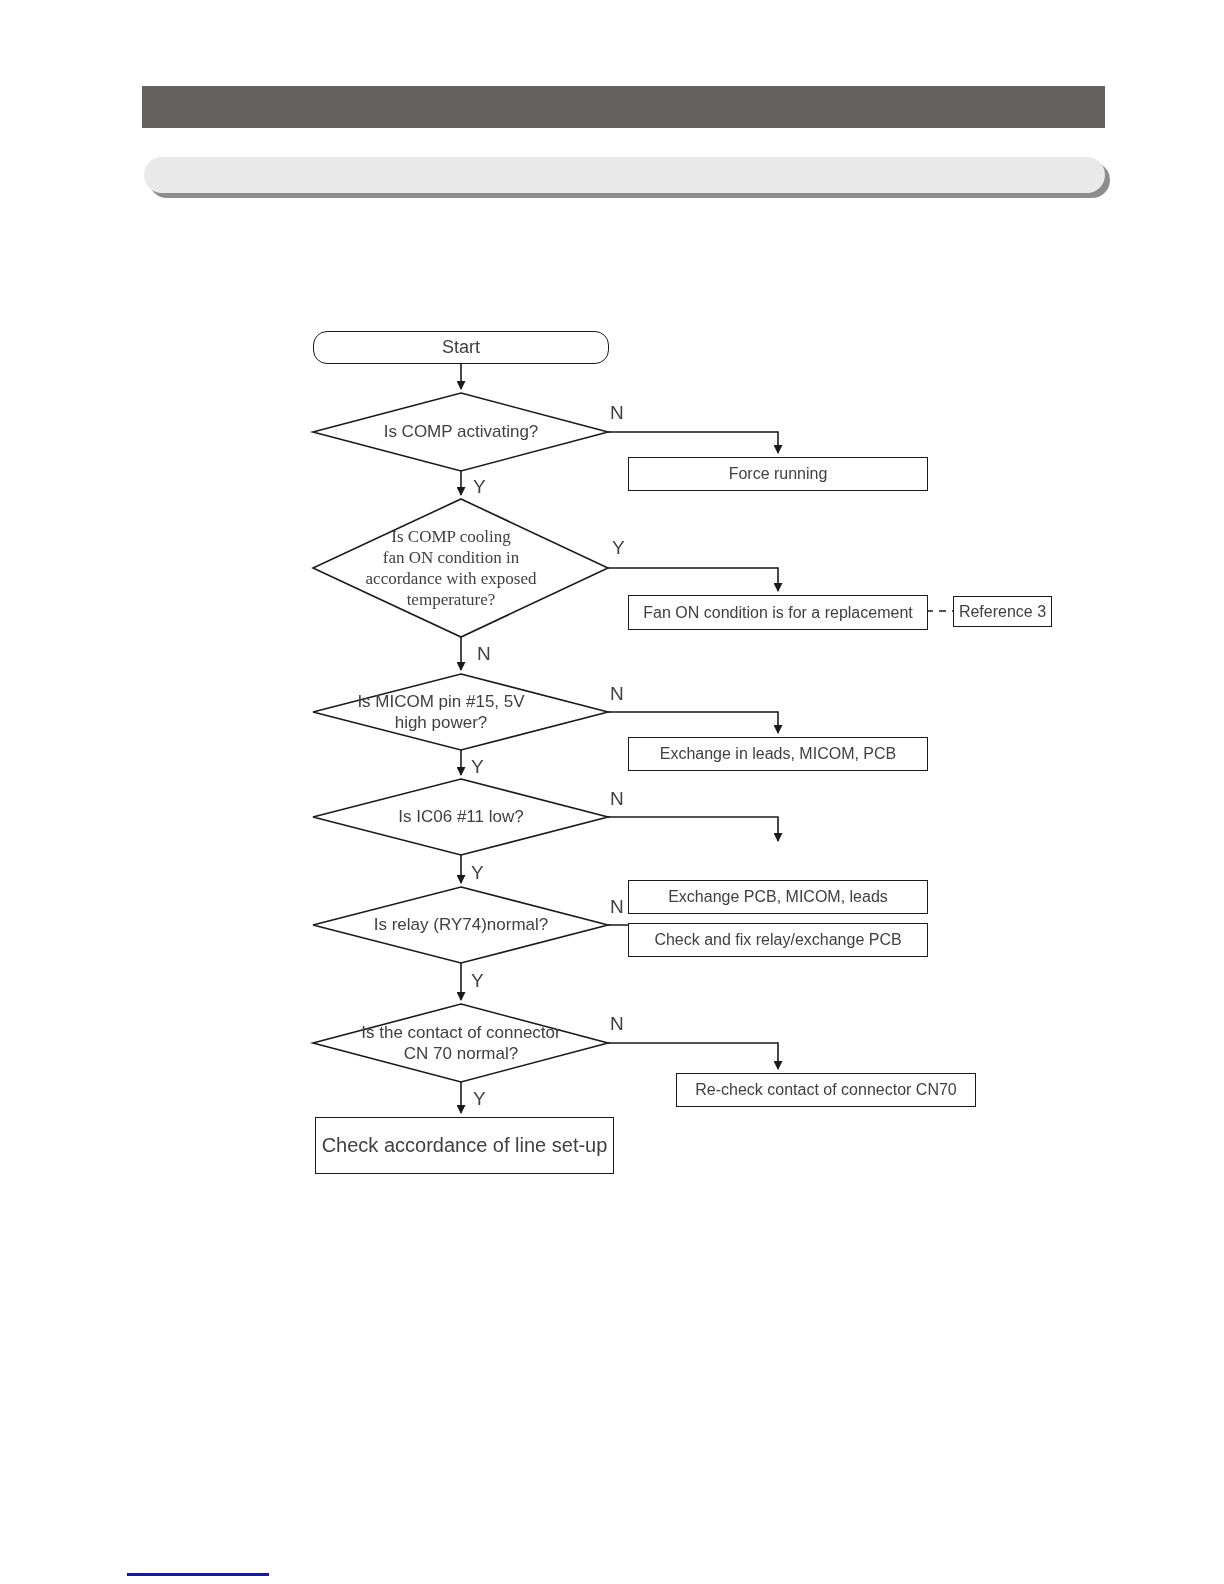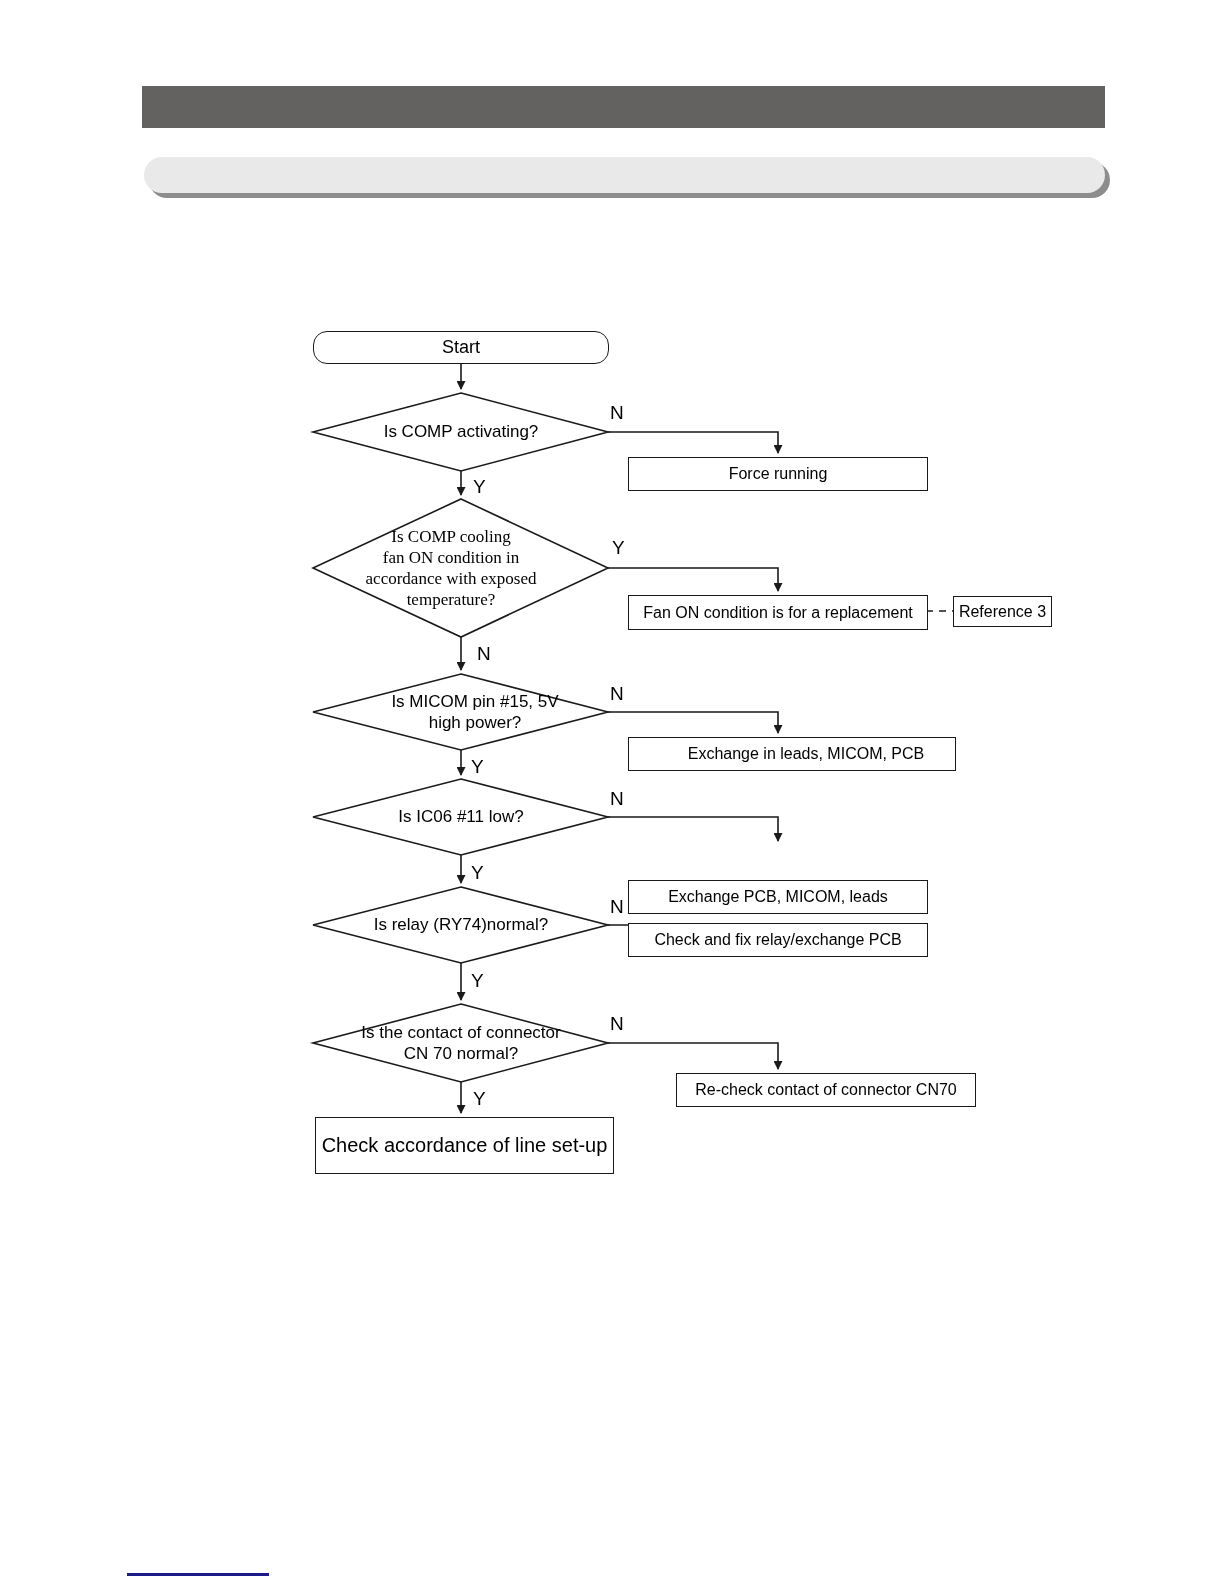--- a/index.html
+++ b/index.html
@@ -2,21 +2,21 @@
 <html><head>
 <meta charset="utf-8">
 <style>
   html, body { margin: 0; padding: 0; background: #ffffff; }
   #canvas {
     position: relative;
     width: 1224px;
     height: 1584px;
     background: #ffffff;
     font-family: "Liberation Sans", "DejaVu Sans", sans-serif;
-    color: #000000;
+    color: #404040;
     overflow: hidden;
   }
   .abs { position: absolute; }
 
   
   .header-bar {
     left: 142px; top: 86px; width: 963px; height: 42px;
     background: #646161;
   }
   .banner-bar {
@@ -36,33 +36,33 @@
     line-height: 1.25;
   }
   .terminator {
     left: 313px; top: 331px; width: 294px; height: 31px;
     border: 1.6px solid #1a1a1a; border-radius: 14px;
     font-size: 18px; background: #ffffff;
   }
   .dtext { font-size: 17px; }
   .d1 { left: 331px; top: 397px; width: 260px; height: 70px; }
   .d2 { left: 336px; top: 503px; width: 230px; height: 130px; font-family: Liberation Serif, serif; }
-  .d3 { left: 355px; top: 676px; width: 240px; height: 72px; text-align: center; }
+  .d3 { left: 321px; top: 676px; width: 240px; height: 72px; text-align: center; }
   .d4 { left: 341px; top: 781px; width: 240px; height: 72px; }
   .d5 { left: 341px; top: 889px; width: 240px; height: 72px; }
   .d6 { left: 341px; top: 1006px; width: 240px; height: 74px; }
 
   .action-box {
     left: 628px; width: 298px; height: 32px;
     border: 1.5px solid #1a1a1a;
     font-size: 16px; background: #ffffff;
   }
   .b1 { top: 457px; }
   .b2 { top: 595px; height: 33px; }
-  .b3 { top: 737px; padding-left: 28px; }
+  .b3 { top: 737px; }
   .b4 { top: 845px; margin-top: 35px; }
   .b5 { top: 923px; }
   .b6 { top: 1073px; margin-left: 48px; }
 
   .ref-box {
     left: 953px; top: 596px; width: 97px; height: 29px;
     border: 1.5px solid #1a1a1a;
     font-size: 16px; background: #ffffff;
   }
 

